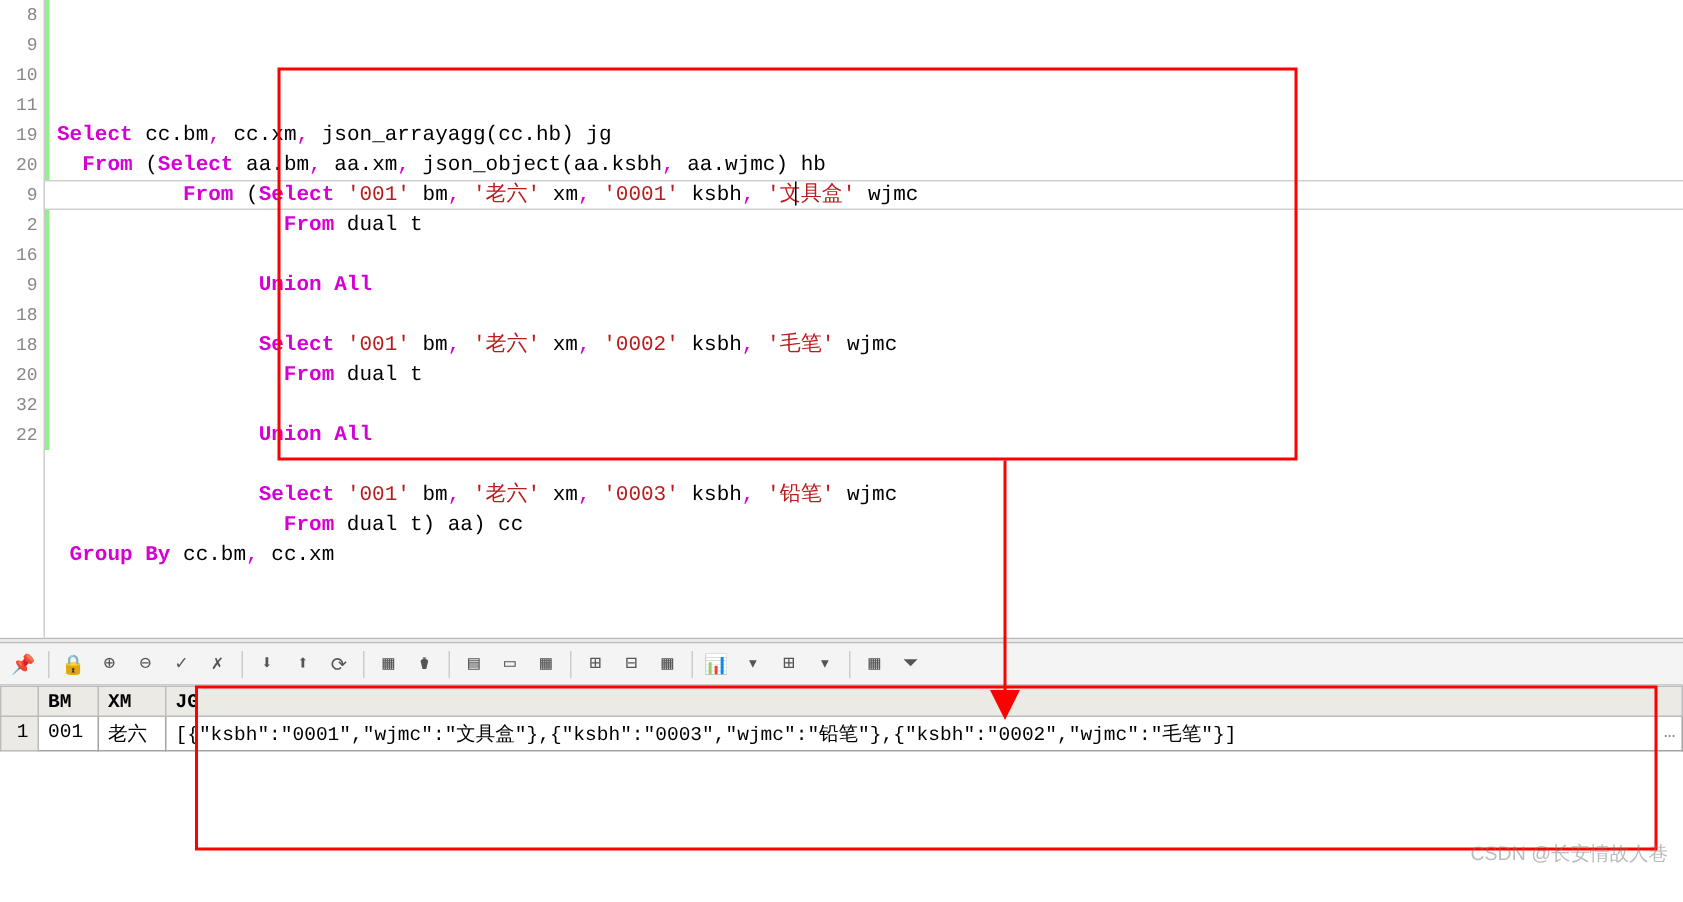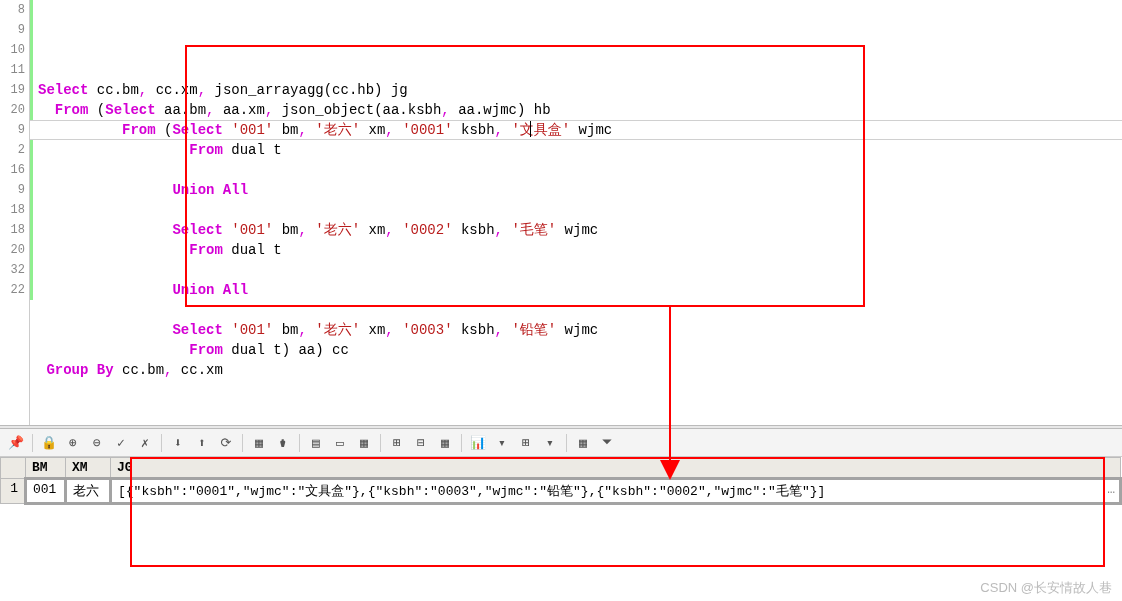--- a/index.html
+++ b/index.html
@@ -123,21 +123,21 @@
   }
   .results th {
     background: #eceae4;
     border: 1px solid #bbb;
     padding: 2px 6px;
     text-align: left;
     font-weight: bold;
     font-family: "Courier New", monospace;
   }
   .results td {
-    border: 3px solid #a3a3a3;
+    border: 1px solid #a3a3a3;
     padding: 2px 6px;
     vertical-align: top;
     font-family: "Courier New", monospace;
   }
   .row-num {
     background: #eceae4;
     text-align: right;
     width: 25px;
     border: 1px solid #bbb !important;
   }
@@ -160,21 +160,21 @@
   }
   .arrow-svg {
     position: absolute;
     top: 305px;
     left: 640px;
     z-index: 4;
     pointer-events: none;
   }
   .watermark {
     position: absolute;
-    bottom: 4px;
+    bottom: 23px;
     right: 10px;
     color: rgba(120,120,120,0.5);
     font-size: 13px;
     font-family: sans-serif;
     z-index: 5;
   }
 </style>
 </head>
 <body>
 

